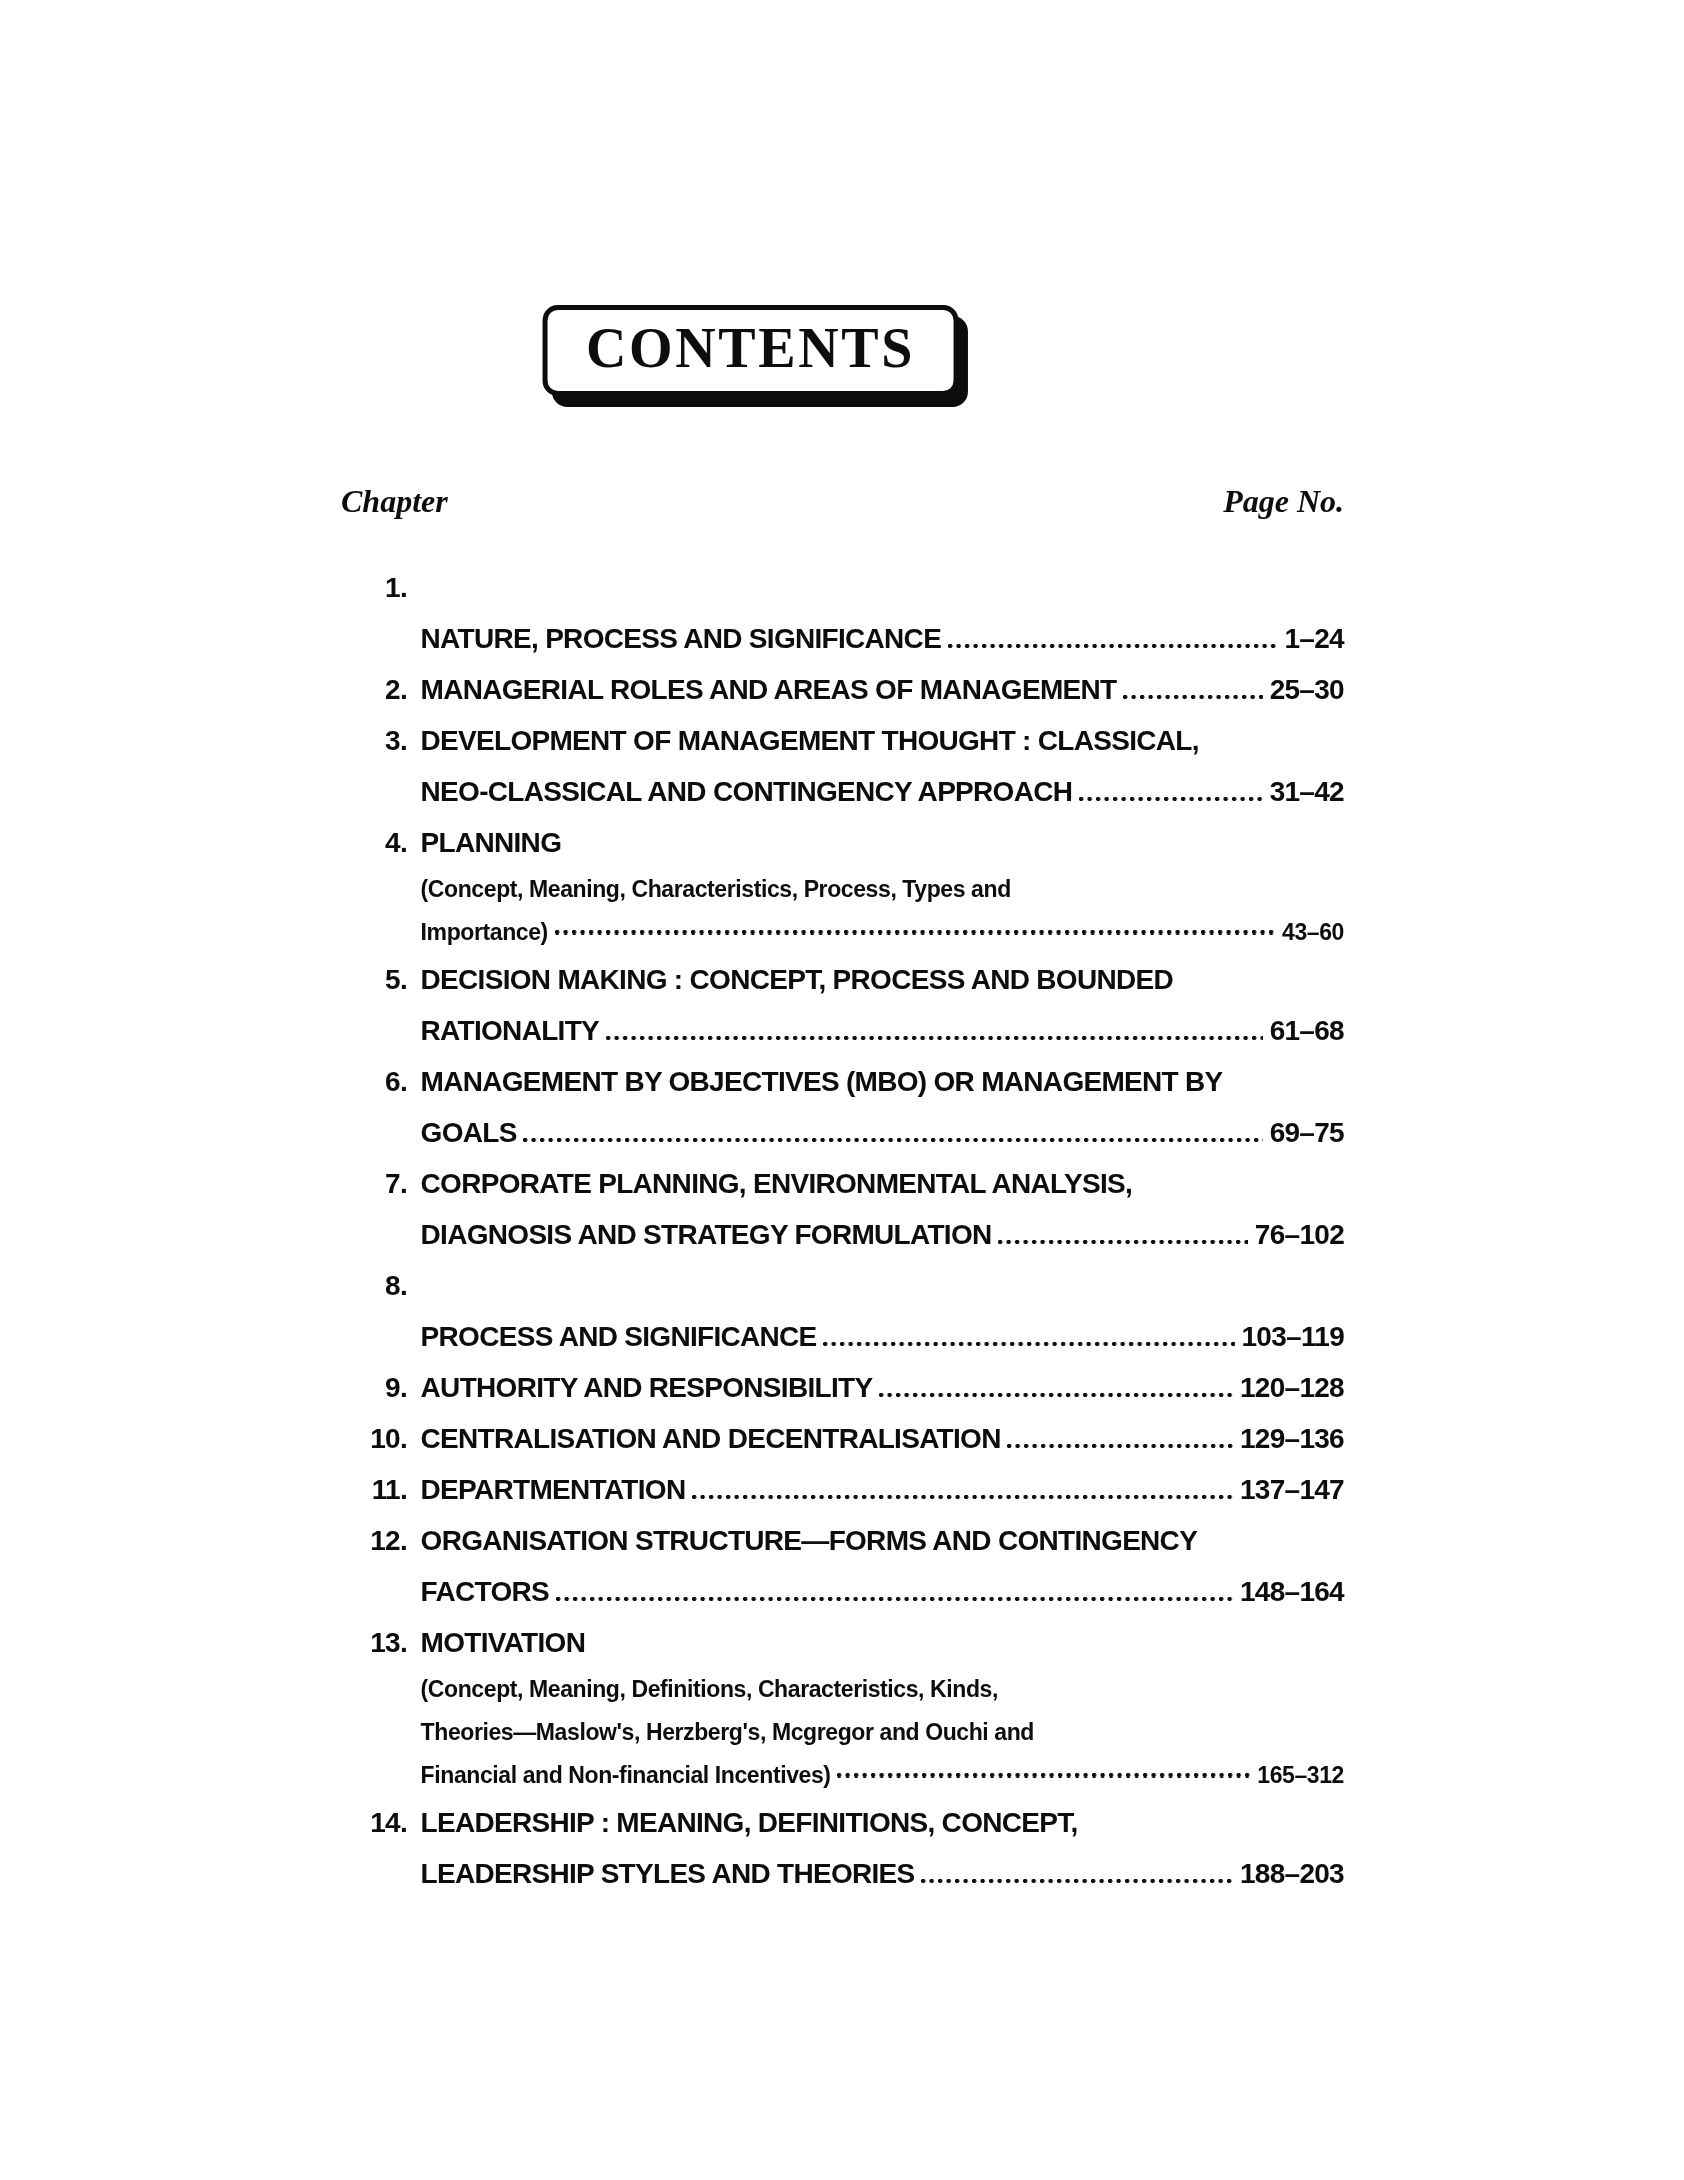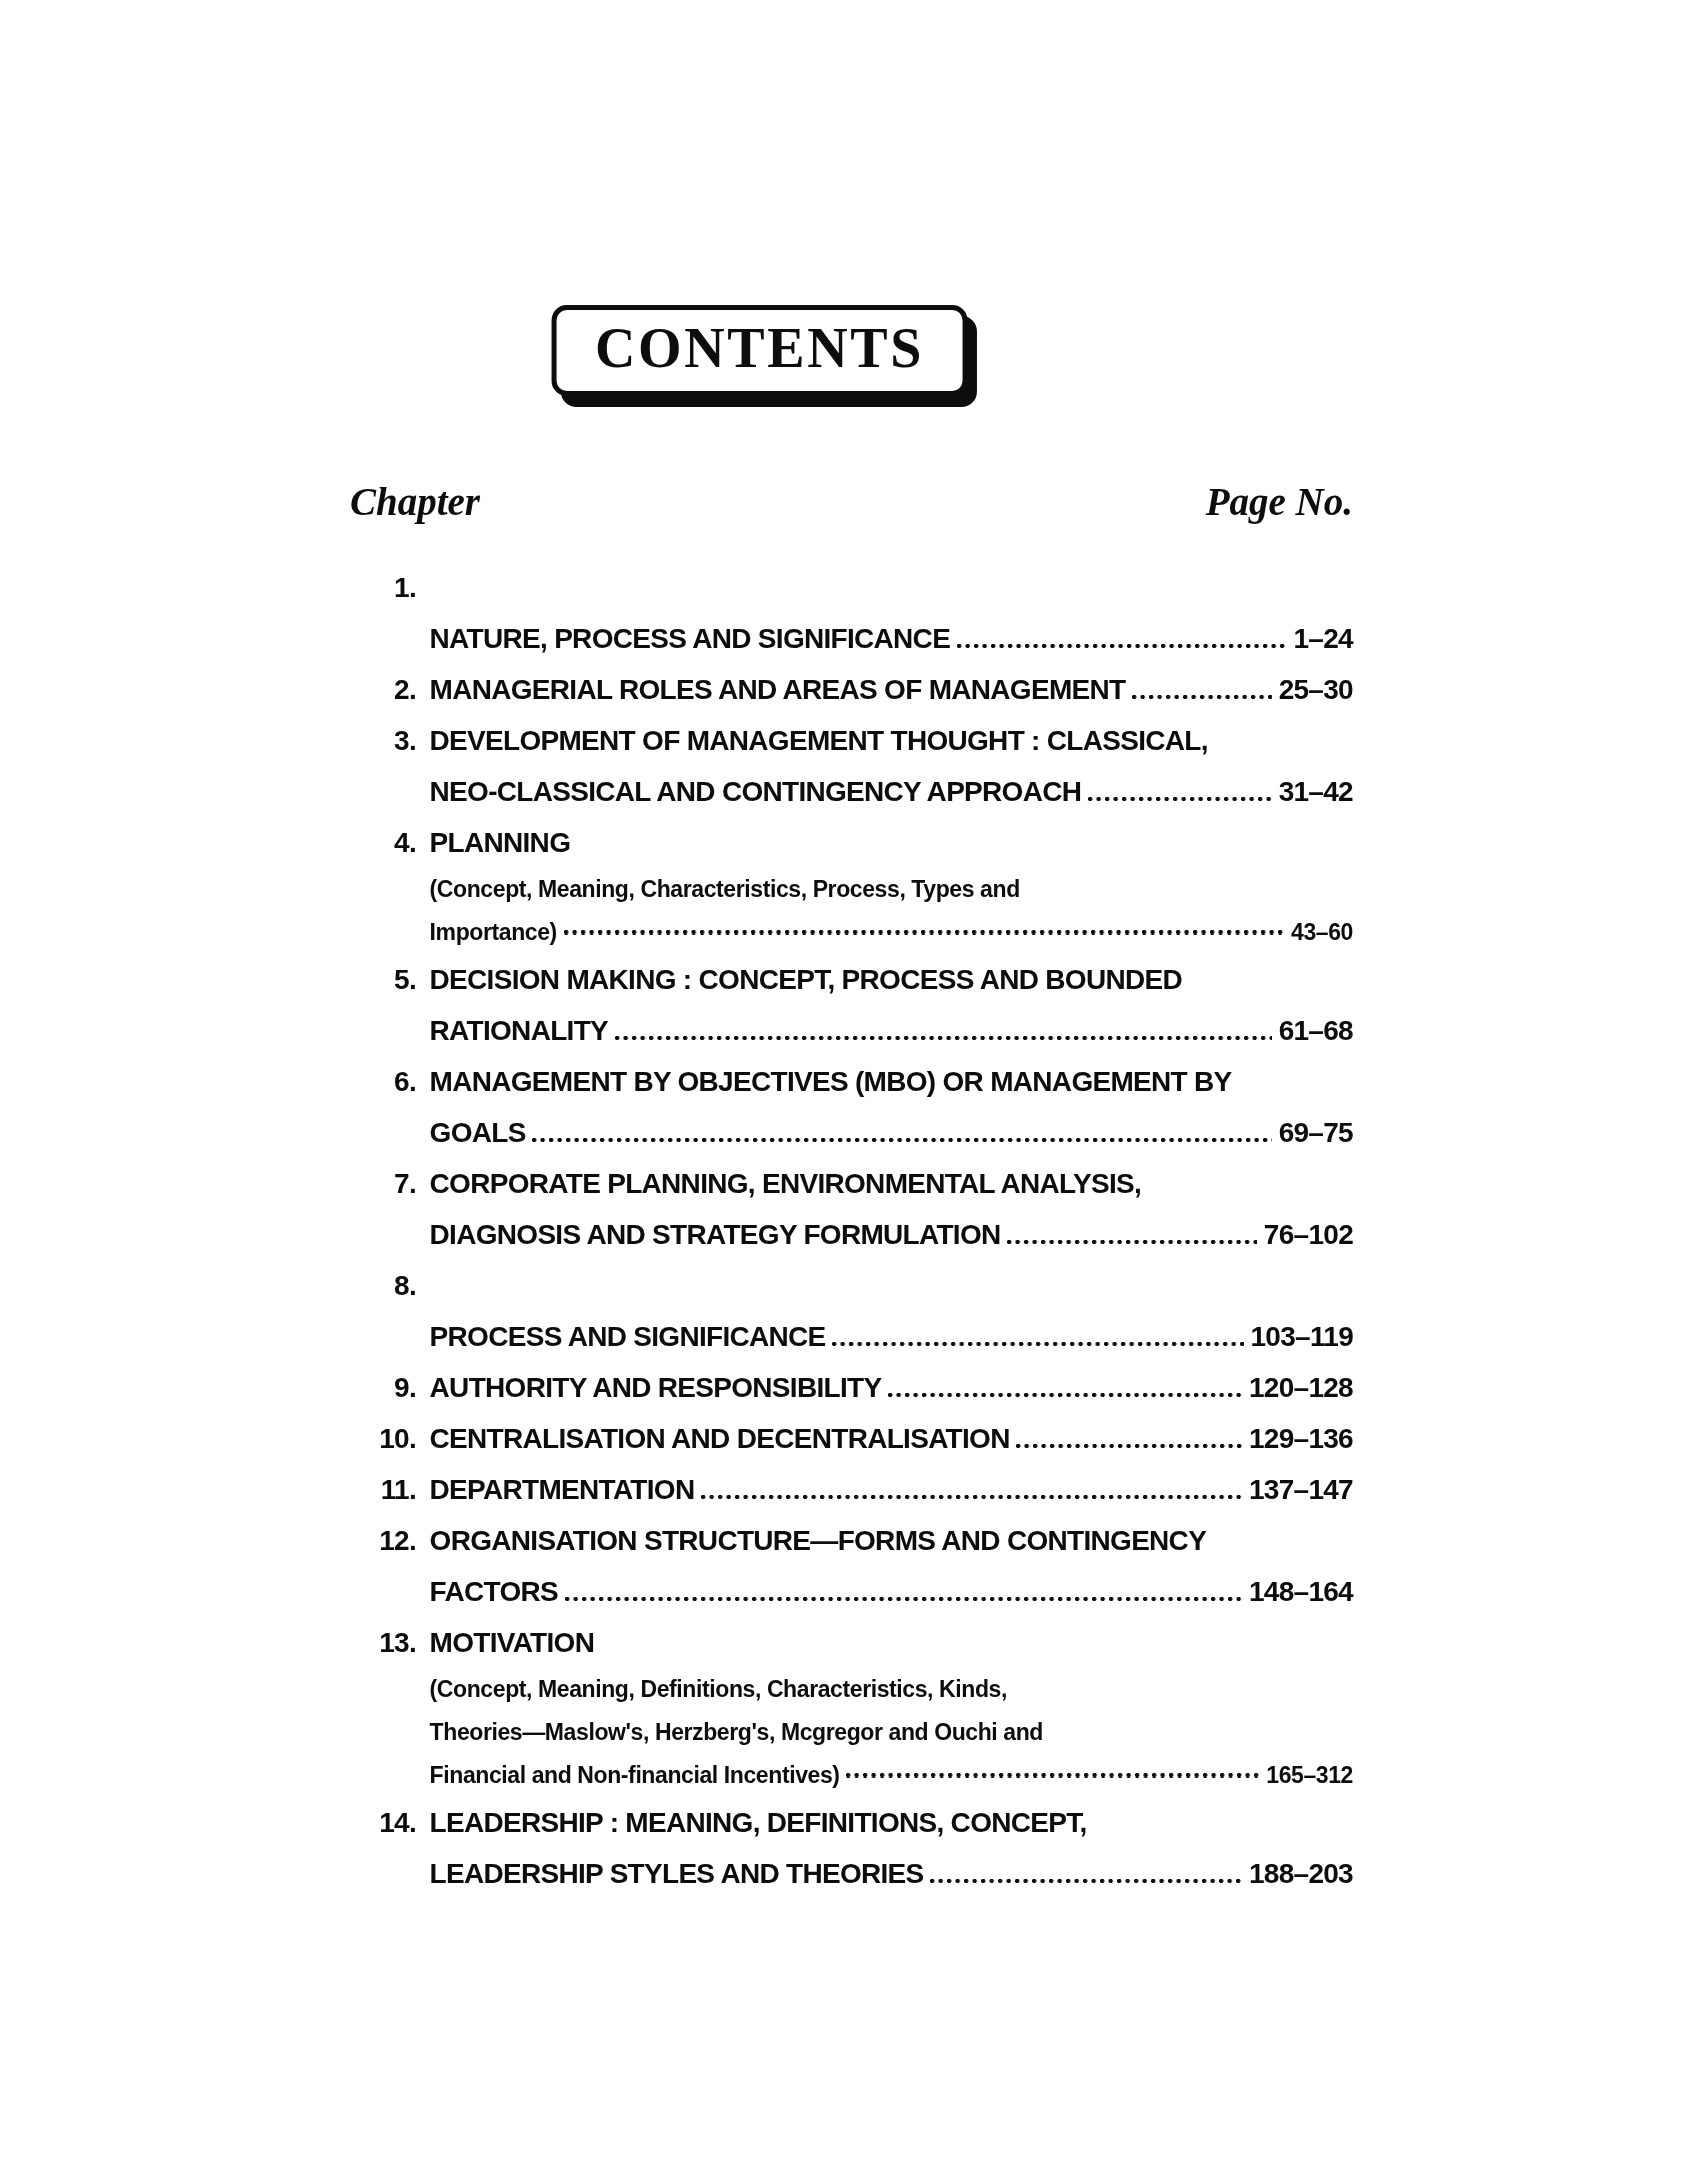--- a/index.html
+++ b/index.html
@@ -4,21 +4,20 @@
 <style>
   html, body { margin: 0; padding: 0; background: #ffffff; }
   .page {
     position: relative;
     width: 1501px;
     height: 2181px;
     background: #ffffff;
     color: #0d0d0d;
     font-family: "Liberation Sans", sans-serif;
     overflow: hidden;
-    margin-left: 9px;
   }
   .title-box {
     position: absolute;
     top: 305px;
     left: 50%;
     transform: translateX(-50%);
     background: #ffffff;
     border: 5.1px solid #0d0d0d;
     border-radius: 15.3px;
     padding: 10.2px 39px 15.3px 39px;
@@ -37,21 +36,21 @@
     top: 477px;
     left: 341px;
     width: 1003px;
     height: 48px;
     display: flex;
     justify-content: space-between;
     align-items: center;
     font-family: "Liberation Serif", serif;
     font-style: italic;
     font-weight: 700;
-    font-size: 39px;
+    font-size: 32px;
   }
   .toc {
     position: absolute;
     top: 562px;
     left: 341px;
     width: 1003px;
   }
   .entry { margin: 0; }
   .row {
     display: flex;

